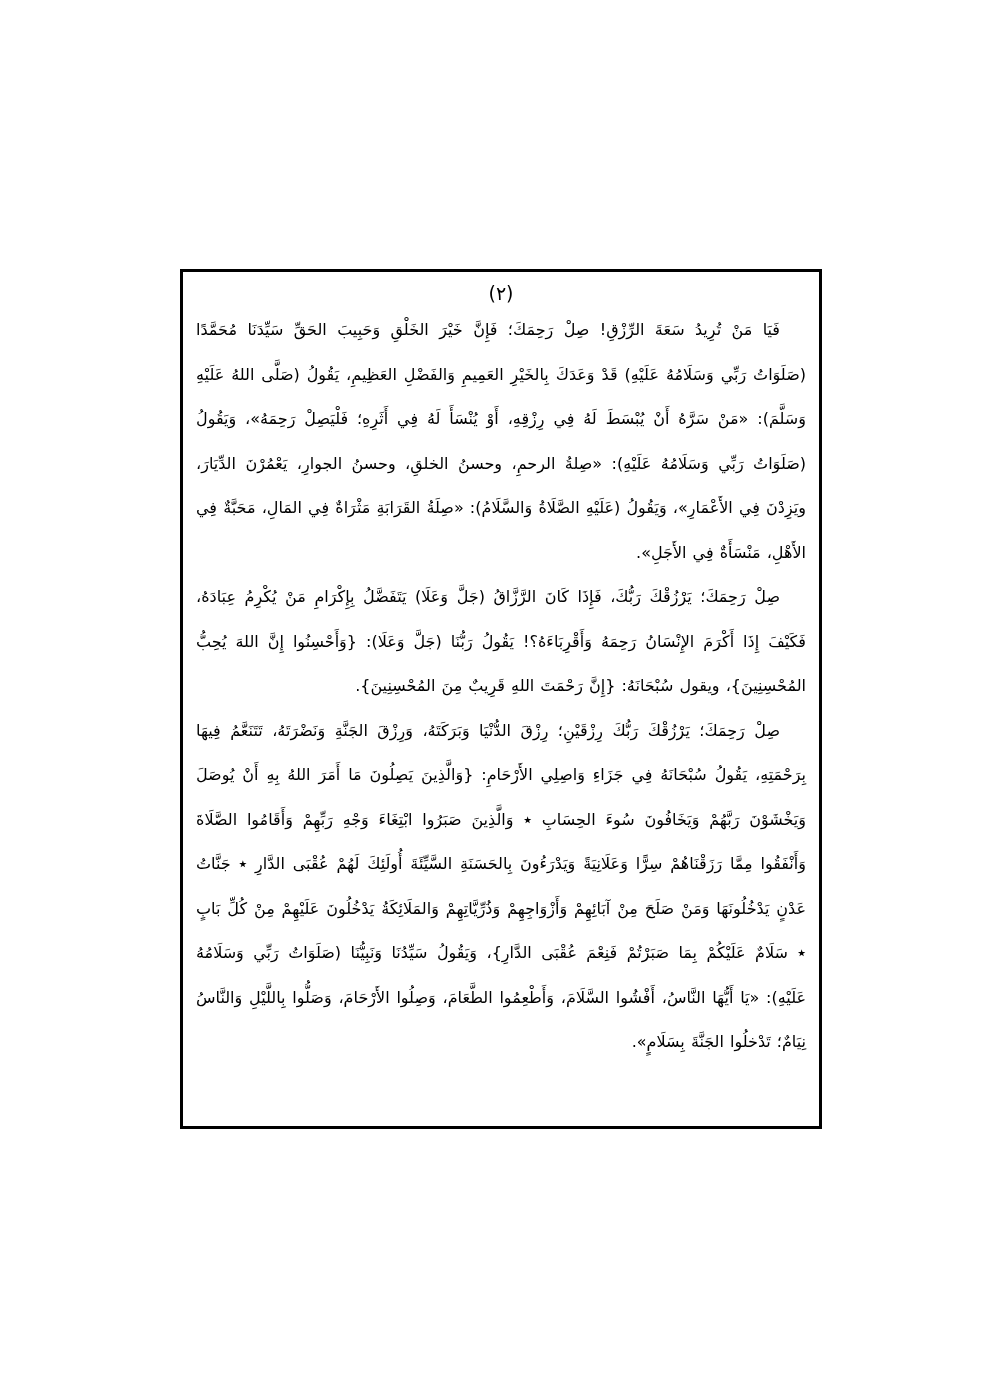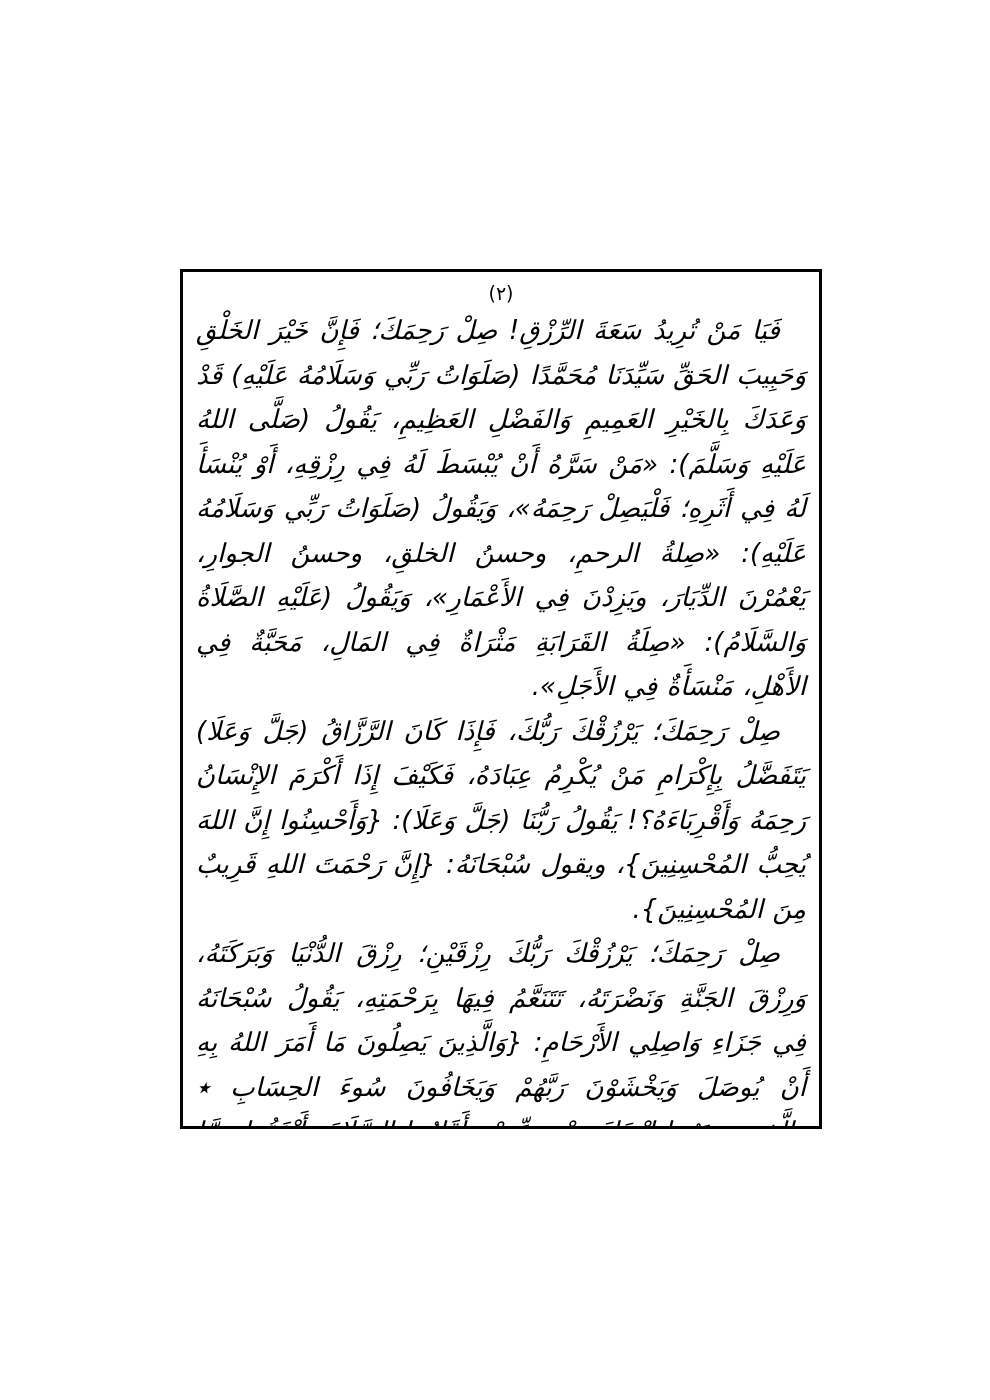--- a/index.html
+++ b/index.html
@@ -32,24 +32,23 @@
     text-align: center;
     font-size: 19px;
     line-height: 30px;
     direction: rtl;
     letter-spacing: 0.5px;
   }
   .body-text p {
     direction: rtl;
     text-align: justify;
     text-indent: 26px;
-    font-size: 26px;
+    font-size: 16px;
     line-height: 44.5px;
     word-spacing: 1px;
-    font-style: italic;
   }
 </style>
 </head>
 <body>
 
 <div class="page">
   <div class="text-frame">
     <div class="page-number">(٢)</div>
     <div class="body-text">
       <p>فَيَا مَنْ تُرِيدُ سَعَةَ الرِّزْقِ! صِلْ رَحِمَكَ؛ فَإِنَّ خَيْرَ الخَلْقِ وَحَبِيبَ الحَقِّ سَيِّدَنَا مُحَمَّدًا (صَلَوَاتُ رَبِّي وَسَلَامُهُ عَلَيْهِ) قَدْ وَعَدَكَ بِالخَيْرِ العَمِيمِ وَالفَضْلِ العَظِيمِ، يَقُولُ (صَلَّى اللهُ عَلَيْهِ وَسَلَّمَ): «مَنْ سَرَّهُ أَنْ يُبْسَطَ لَهُ فِي رِزْقِهِ، أَوْ يُنْسَأَ لَهُ فِي أَثَرِهِ؛ فَلْيَصِلْ رَحِمَهُ»، وَيَقُولُ (صَلَوَاتُ رَبِّي وَسَلَامُهُ عَلَيْهِ): «صِلةُ الرحمِ، وحسنُ الخلقِ، وحسنُ الجوارِ، يَعْمُرْنَ الدِّيَارَ، ويَزِدْنَ فِي الأَعْمَارِ»، وَيَقُولُ (عَلَيْهِ الصَّلَاةُ وَالسَّلَامُ): «صِلَةُ القَرَابَةِ مَثْرَاةٌ فِي المَالِ، مَحَبَّةٌ فِي الأَهْلِ، مَنْسَأَةٌ فِي الأَجَلِ».</p>

